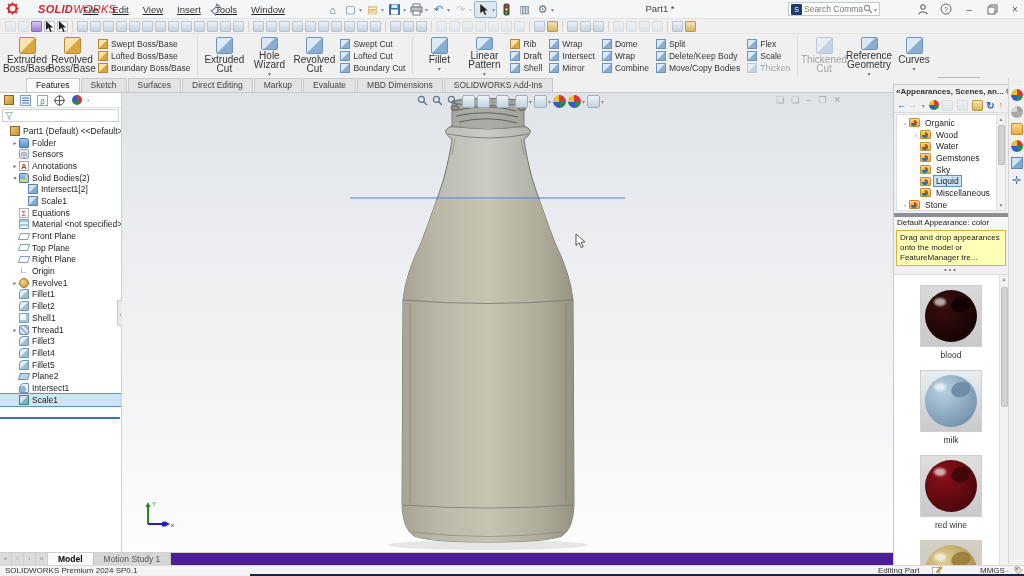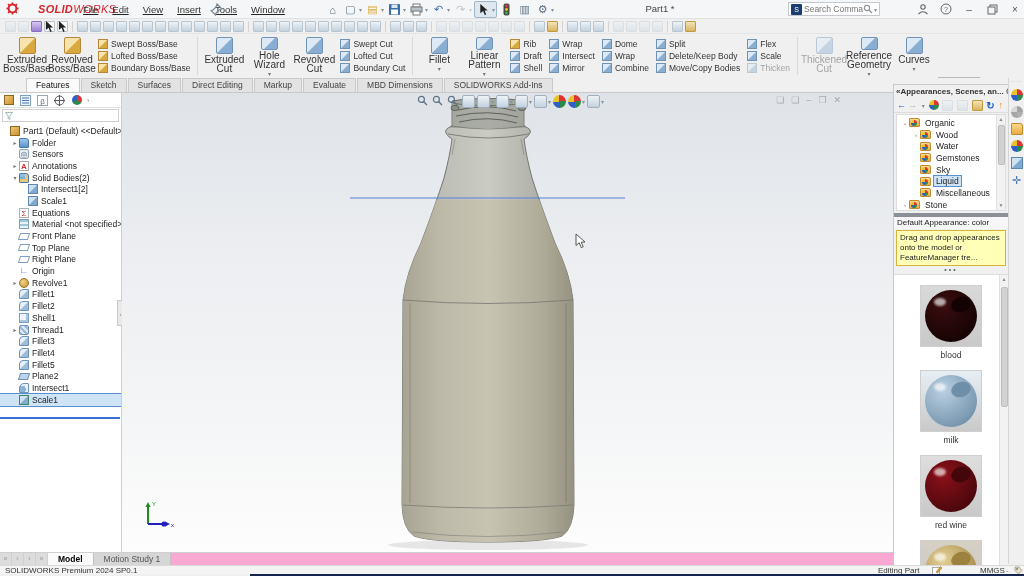--- a/index.html
+++ b/index.html
@@ -144,21 +144,21 @@
   #rstrip { left:1008px; top:78px; width:16px; height:486px; background:#f0f0f0; border-left:1px solid #d5d5d5; }
   #rstrip .dots { font-size:5px; color:#aaa; text-align:center; letter-spacing:1px; line-height:6px; }
   .rsico { width:12px; height:12px; margin:5px auto 0 auto; }
   .rsball { border-radius:50%; background:conic-gradient(#d33 0 90deg,#2a8a4a 90deg 180deg,#2d5fc4 180deg 270deg,#e8c32a 270deg); }
   .rsball.mute { filter:grayscale(1); opacity:.5; }
   .rsfolder { background:linear-gradient(180deg,#ffd98a,#e8ab42); border:1px solid #c08a2e; border-radius:1px 3px 1px 1px; }
   .rscube { background:linear-gradient(135deg,#cfe2f2 48%,#7fa9d0 52%); border:1px solid #5f87ad; }
   .rscross { color:#4a7ab5; font-size:11px; text-align:center; line-height:12px; }
 
   
-  #modeltabs { left:0; top:552px; width:893px; height:13px; background:#f9a8d4; border-top:1px solid #cfcfcf; display:flex; align-items:flex-start; }
+  #modeltabs { left:0; top:552px; width:893px; height:13px; background:#4c1d95; border-top:1px solid #cfcfcf; display:flex; align-items:flex-start; }
   .mnav { width:12px; text-align:center; font-size:7px; color:#9a9a9a; line-height:12px; background:#dcdcdc; border-right:1px solid #cfcfcf; }
   .mtab { padding:0 10px; font-size:8.5px; line-height:12px; color:#555; background:#d6d6d6; border-right:1px solid #c2c2c2; }
   .mtab.active { background:#fafafa; color:#000; font-weight:bold; }
   #statusbar { left:0; top:565px; width:1024px; height:9px; background:#f4f4f4; border-top:1px solid #d9d9d9; font-size:8px; color:#333; }
   #statusbar .sleft { position:absolute; left:5px; top:0px; line-height:9px; }
   #statusbar .smode { position:absolute; left:878px; top:0; line-height:9px; }
   #statusbar .spencil { position:absolute; left:932px; top:0; width:10px; height:9px; }
   #statusbar .sunits { position:absolute; left:980px; top:0; line-height:9px; }
   #statusbar .scaret { position:absolute; left:1006px; top:0; line-height:9px; color:#777; }
   #statusbar .stag { position:absolute; left:1014px; top:0; width:9px; height:9px; }

